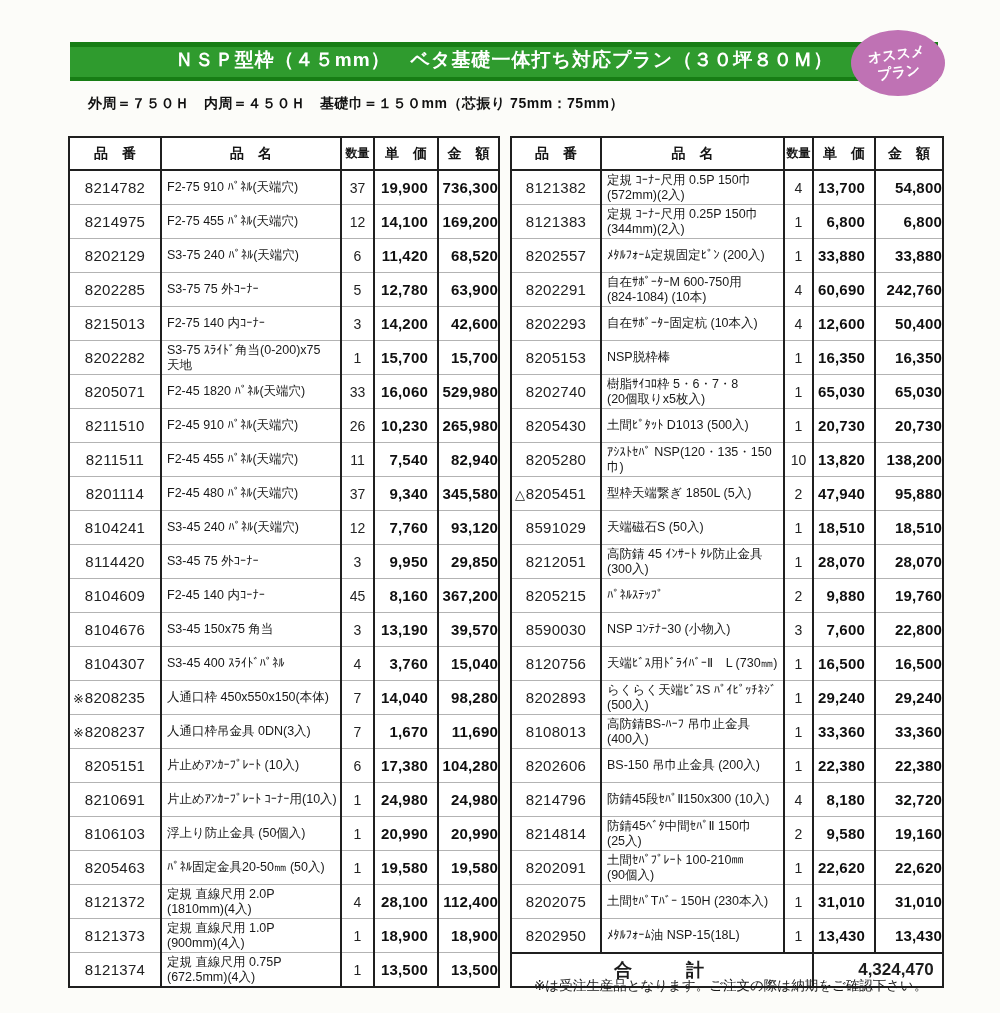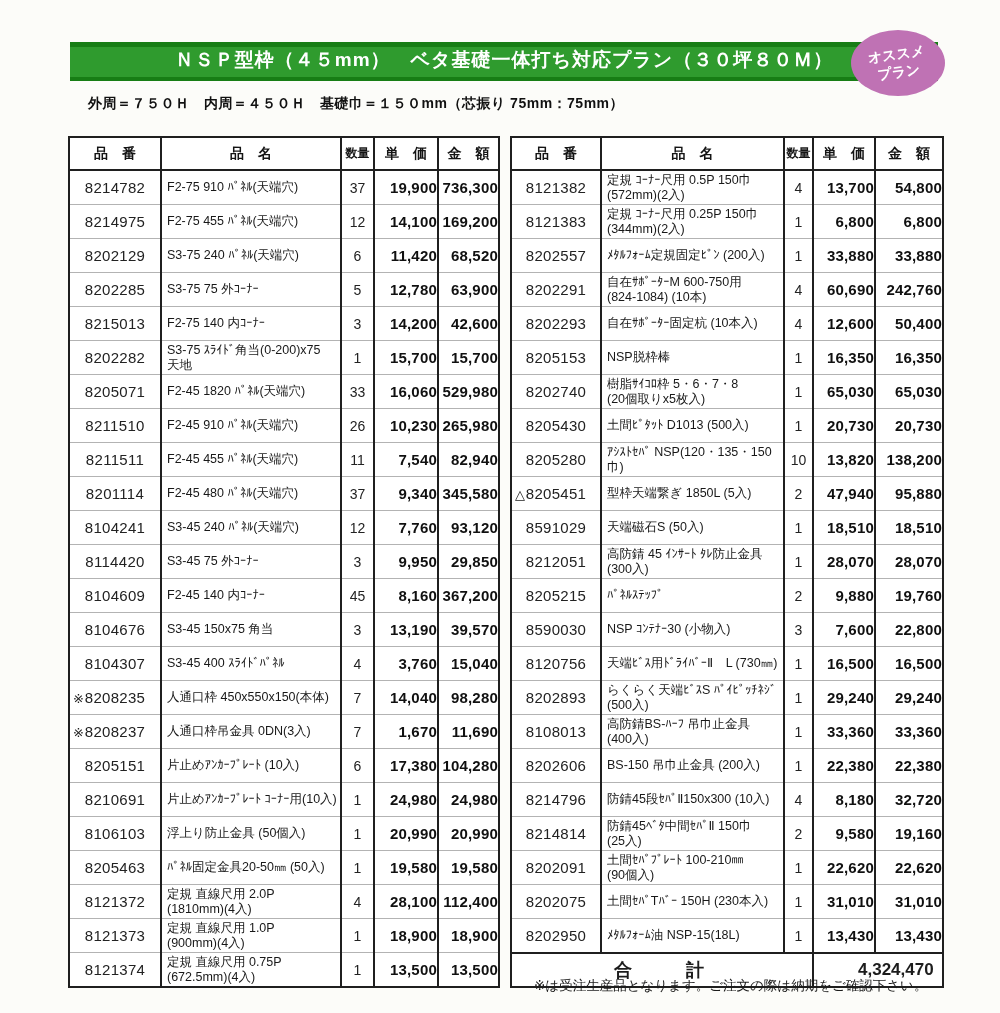--- a/index.html
+++ b/index.html
@@ -78,29 +78,29 @@
   td.name{
     text-align:left;padding:1px 2px 1px 5px;
     font-size:12.5px;line-height:1.18;color:#181818;
     white-space:pre-line;
   }
   td.qty{text-align:center;font-size:14px;color:#222;margin-top:12px;}
   td.price, td.amount{
     text-align:right;font-weight:bold;font-size:15px;color:#101010;
     letter-spacing:.2px;
   }
-  td.price{}
+  td.price{padding-right:9px;}
   td.amount{text-align:right;}
   tfoot td{border-top:2px solid #1f1f1f;height:32px;}
   td.total-label{
     text-align:center;font-weight:bold;font-size:18px;letter-spacing:6px;
     border-left:0;
   }
   td.total-value{
-    text-align:left;font-weight:bold;font-size:17px;padding-right:8px;
+    text-align:center;font-weight:bold;font-size:17px;padding-right:8px;
     border-left:2px solid #1f1f1f;
     padding-left:44px;
   }
   
   .footnote{
     position:absolute;left:534px;top:977px;
     font-size:13.5px;color:#1b1b1b;white-space:nowrap;
   }
 </style>
 </head>

